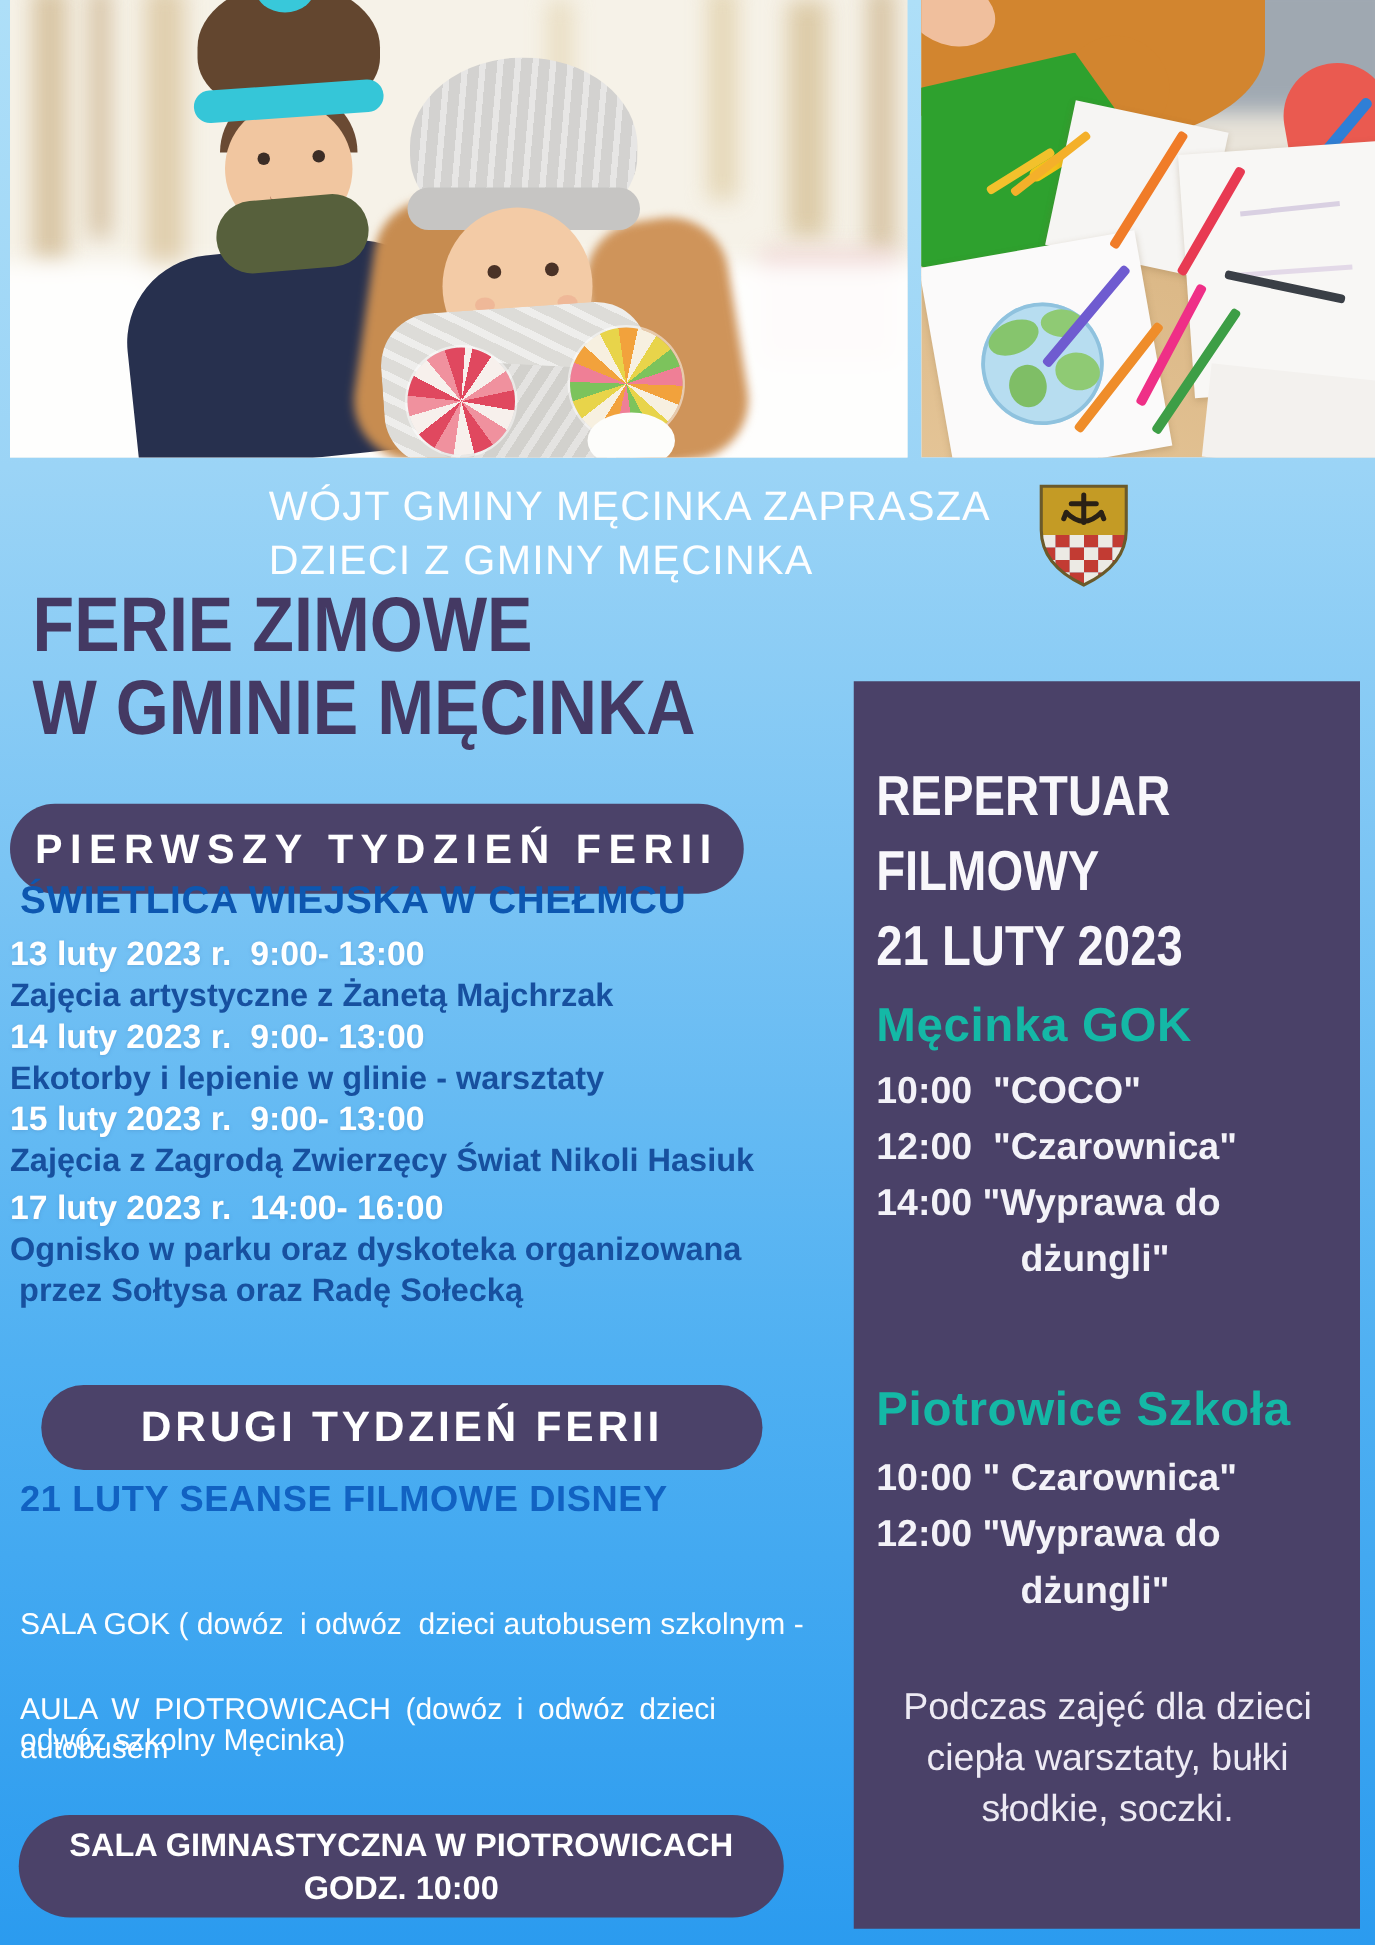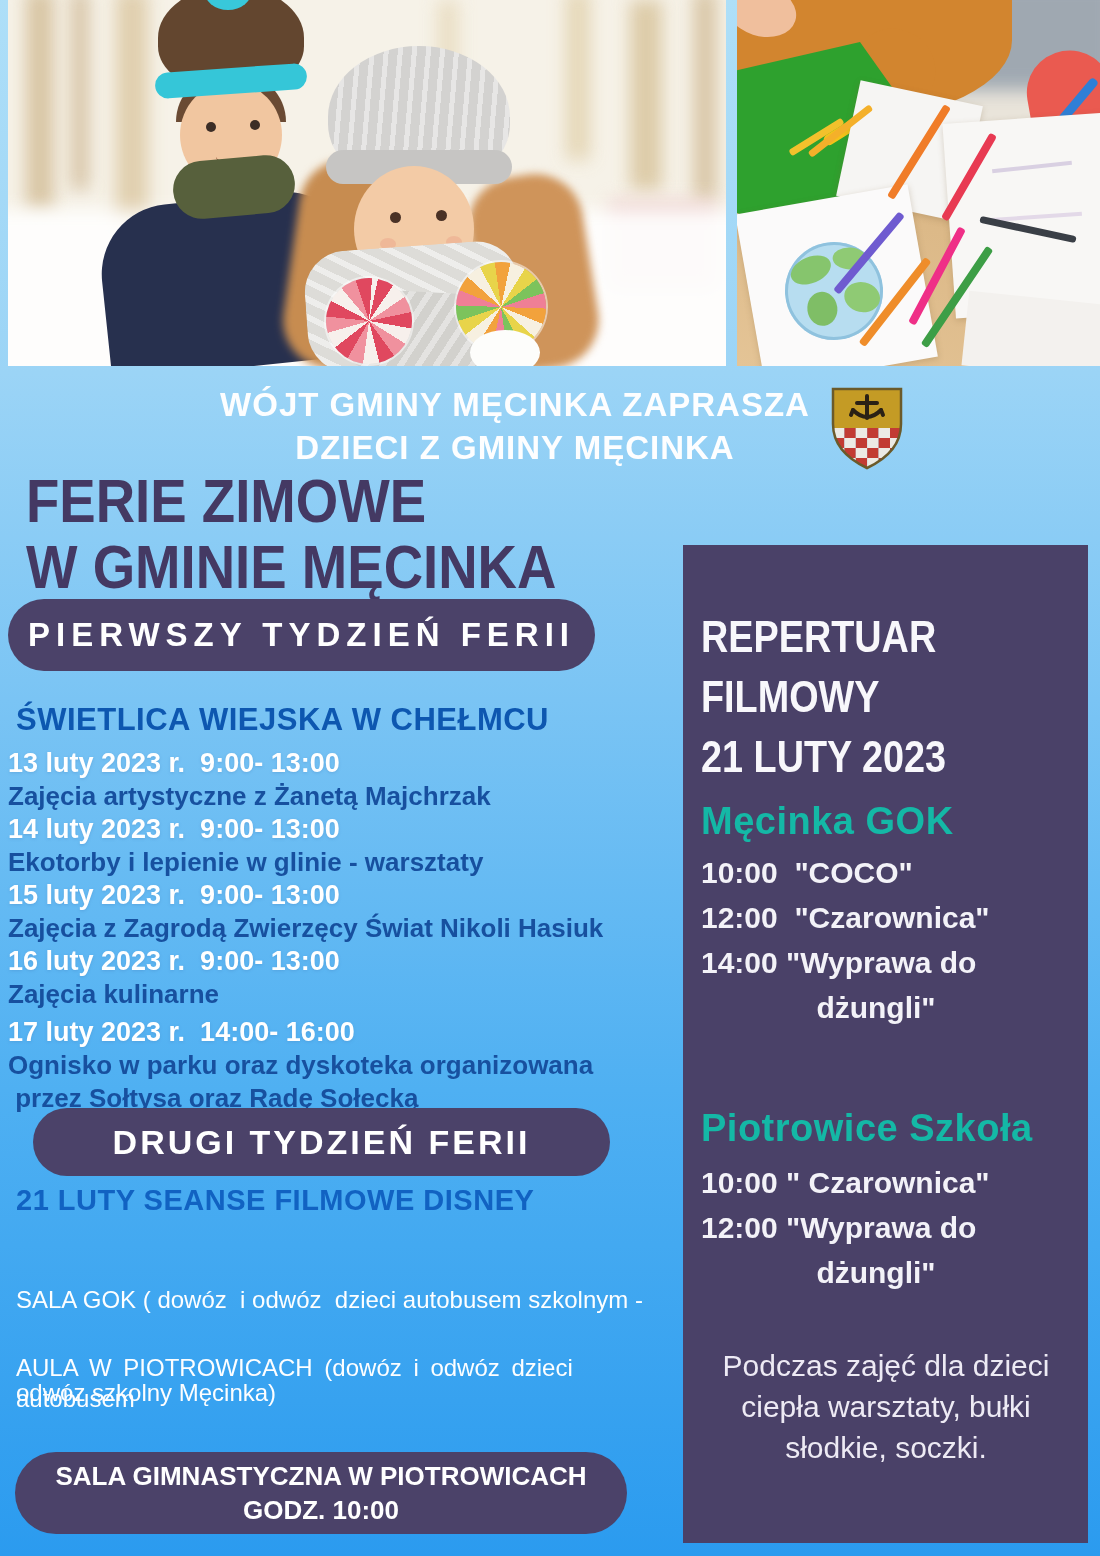--- a/index.html
+++ b/index.html
@@ -11,37 +11,37 @@
   .abs{position:absolute;}
   
   .photo{position:absolute; top:0; overflow:hidden; background:#f6f2e8;}
   #photoL{left:8px; width:718px; height:366px;}
   #photoR{left:737px; width:363px; height:366px;}
   .blur{filter:blur(9px);}
   .soft{filter:blur(4px);}
   
   .invite{
     position:absolute; left:215px; top:383px; width:600px;
-    text-align:center; color:#fdfeff; font-size:33px; line-height:43px;
-    letter-spacing:1px; font-weight:700;
+    text-align:left; color:#fdfeff; font-size:33px; line-height:43px;
+    letter-spacing:1px; font-weight:400;
   }
   .crest{position:absolute; left:827px; top:384px; width:80px; height:88px;}
   
   .main-title{
     position:absolute; left:26px; top:468px; width:700px;
     color:#443963; font-size:62px; line-height:66px; font-weight:800;
     transform:scaleX(.88); transform-origin:left top; letter-spacing:0px;
   }
   
   .pill{
     position:absolute; background:#4b4269; border-radius:48px;
     color:#fff; font-weight:700; display:flex; align-items:center;
     justify-content:center; text-align:center;
   }
-  .pill1{left:8px; top:599px; width:587px; height:72px; font-size:33px; letter-spacing:6px;align-items:center;}
+  .pill1{left:8px; top:643px; width:587px; height:72px; font-size:33px; letter-spacing:6px;align-items:center;}
   .pill2{left:33px; top:1108px; width:577px; height:68px; font-size:34px; letter-spacing:3px;}
   .pill3{left:15px; top:1452px; width:612px; height:82px; font-size:26px; line-height:34px; flex-direction:column;}
   
   .venue-head{
     position:absolute; left:16px; top:702px; width:680px;
     color:#0d57b0; font-size:31px; font-weight:800; letter-spacing:.5px;
   }
   .sched{position:absolute; left:8px; top:747px; width:690px;}
   .sch-date{
     color:#ffffff; font-size:27px; font-weight:700; line-height:33px;
@@ -251,24 +251,20 @@
       <div class="sch-act">Zajęcia artystyczne z Żanetą Majchrzak</div>
     </div>
     <div class="sch-item">
       <div class="sch-date">14 luty 2023 r.  9:00- 13:00</div>
       <div class="sch-act">Ekotorby i lepienie w glinie - warsztaty</div>
     </div>
     <div class="sch-item">
       <div class="sch-date">15 luty 2023 r.  9:00- 13:00</div>
       <div class="sch-act">Zajęcia z Zagrodą Zwierzęcy Świat Nikoli Hasiuk</div>
     </div>
-    <div class="sch-item">
-      <div class="sch-date">16 luty 2023 r.  9:00- 13:00</div>
-      <div class="sch-act">Zajęcia kulinarne</div>
-    </div>
     <div class="sch-item" style="margin-top:5px;">
       <div class="sch-date">17 luty 2023 r.  14:00- 16:00</div>
       <div class="sch-act">Ognisko w parku oraz dyskoteka organizowana</div>
       <div class="sch-act"> przez Sołtysa oraz Radę Sołecką</div>
     </div>
   </div>
 
   <div class="pill pill2">
     <span>DRUGI TYDZIEŃ FERII</span>
   </div>

